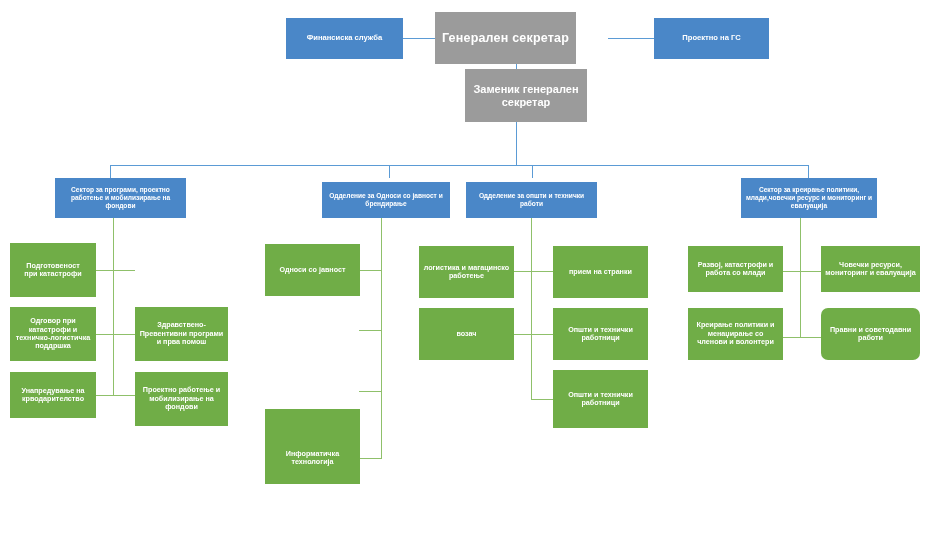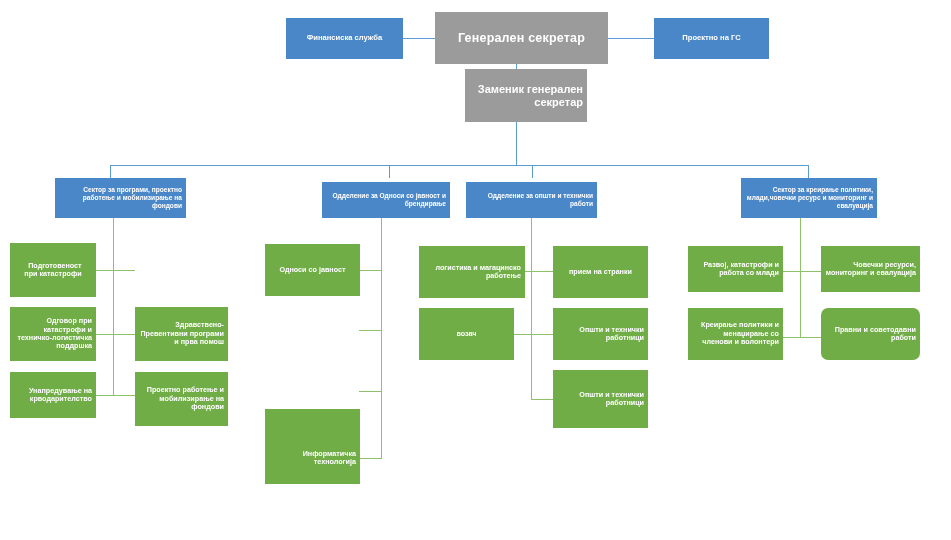--- a/index.html
+++ b/index.html
@@ -19,21 +19,21 @@
     left: 0; top: 0;
     width: 951px;
     height: 540px;
   }
   .node {
     position: absolute;
     box-sizing: border-box;
     display: flex;
     align-items: center;
     justify-content: center;
-    text-align: right;
+    text-align: center;
     color: #ffffff;
     line-height: 1.18;
     padding: 18px 4px;
     z-index: 3;
     white-space: pre-line;
     overflow: hidden;
   }
   .node.blue { background: #4a87c8; }
   .node.gray { background: #9b9b9b; }
   .node.green { background: #70ad47; }
@@ -62,21 +62,21 @@
   <div class="conn blue h" style="left:608px; top:38px; width:46px;"></div>
   <div class="conn blue v" style="left:516px; top:62px; height:15px;"></div>
   <div class="conn blue v" style="left:516px; top:122px; height:43px;"></div>
 
   <div class="conn blue h" style="left:110px; top:165px; width:699px;"></div>
   <div class="conn blue v" style="left:110px; top:165px; height:13px;"></div>
   <div class="conn blue v" style="left:389px; top:165px; height:13px;"></div>
   <div class="conn blue v" style="left:532px; top:165px; height:13px;"></div>
   <div class="conn blue v" style="left:808px; top:165px; height:13px;"></div>
 
-  <div class="node gray n-title" style="left:435px; top:12px; width:173px; height:52px;">Генерален секретар</div>
+  <div class="node gray n-title" style="left:435px; top:12px; width:141px; height:52px;">Генерален секретар</div>
 
   <div class="node blue n-side" style="left:286px; top:18px; width:117px; height:41px;">Финансиска служба</div>
 
   <div class="node blue n-side" style="left:654px; top:18px; width:115px; height:41px;">Проектно на ГС</div>
 
   <div class="node gray n-sub" style="left:465px; top:69px; width:122px; height:53px;">Заменик генерален секретар</div>
 
   <div class="node blue n-sector" style="left:55px; top:178px; width:131px; height:40px;">Сектор за програми, проектно работење и мобилизирање на фондови</div>
 
   <div class="node blue n-sector" style="left:322px; top:182px; width:128px; height:36px;">Одделение за Односи со јавност и брендирање</div>
@@ -112,21 +112,21 @@
   <div class="node green n-leaf" style="left:265px; top:365px; width:95px; height:52px;margin-top:44px;">Графички дизајн и АОП</div>
   <div class="node green n-leaf" style="left:265px; top:432px; width:95px; height:52px;">Информатичка технологија</div>
 
   <div class="conn green v" style="left:531px; top:218px; height:182px;"></div>
   <div class="conn green h" style="left:513px; top:271px; width:19px;"></div>
   <div class="conn green h" style="left:531px; top:271px; width:23px;"></div>
   <div class="conn green h" style="left:513px; top:334px; width:19px;"></div>
   <div class="conn green h" style="left:531px; top:334px; width:23px;"></div>
   <div class="conn green h" style="left:531px; top:399px; width:23px;"></div>
 
-  <div class="node green n-leaf" style="left:419px; top:246px; width:106px; height:52px;">логистика и магацинско работење</div>
+  <div class="node green n-leaf" style="left:419px; top:246px; width:95px; height:52px;">логистика и магацинско работење</div>
   <div class="node green n-leaf" style="left:419px; top:308px; width:95px; height:52px;">возач</div>
 
   <div class="node green n-leaf" style="left:553px; top:246px; width:95px; height:52px;">прием на странки</div>
   <div class="node green n-leaf" style="left:553px; top:308px; width:95px; height:52px;">Општи и технички работници</div>
   <div class="node green n-leaf" style="left:553px; top:370px; width:95px; height:58px;">Општи и технички работници</div>
 
   <div class="conn green v" style="left:800px; top:218px; height:120px;"></div>
   <div class="conn green h" style="left:782px; top:271px; width:19px;"></div>
   <div class="conn green h" style="left:800px; top:271px; width:21px;"></div>
   <div class="conn green h" style="left:782px; top:337px; width:19px;"></div>

